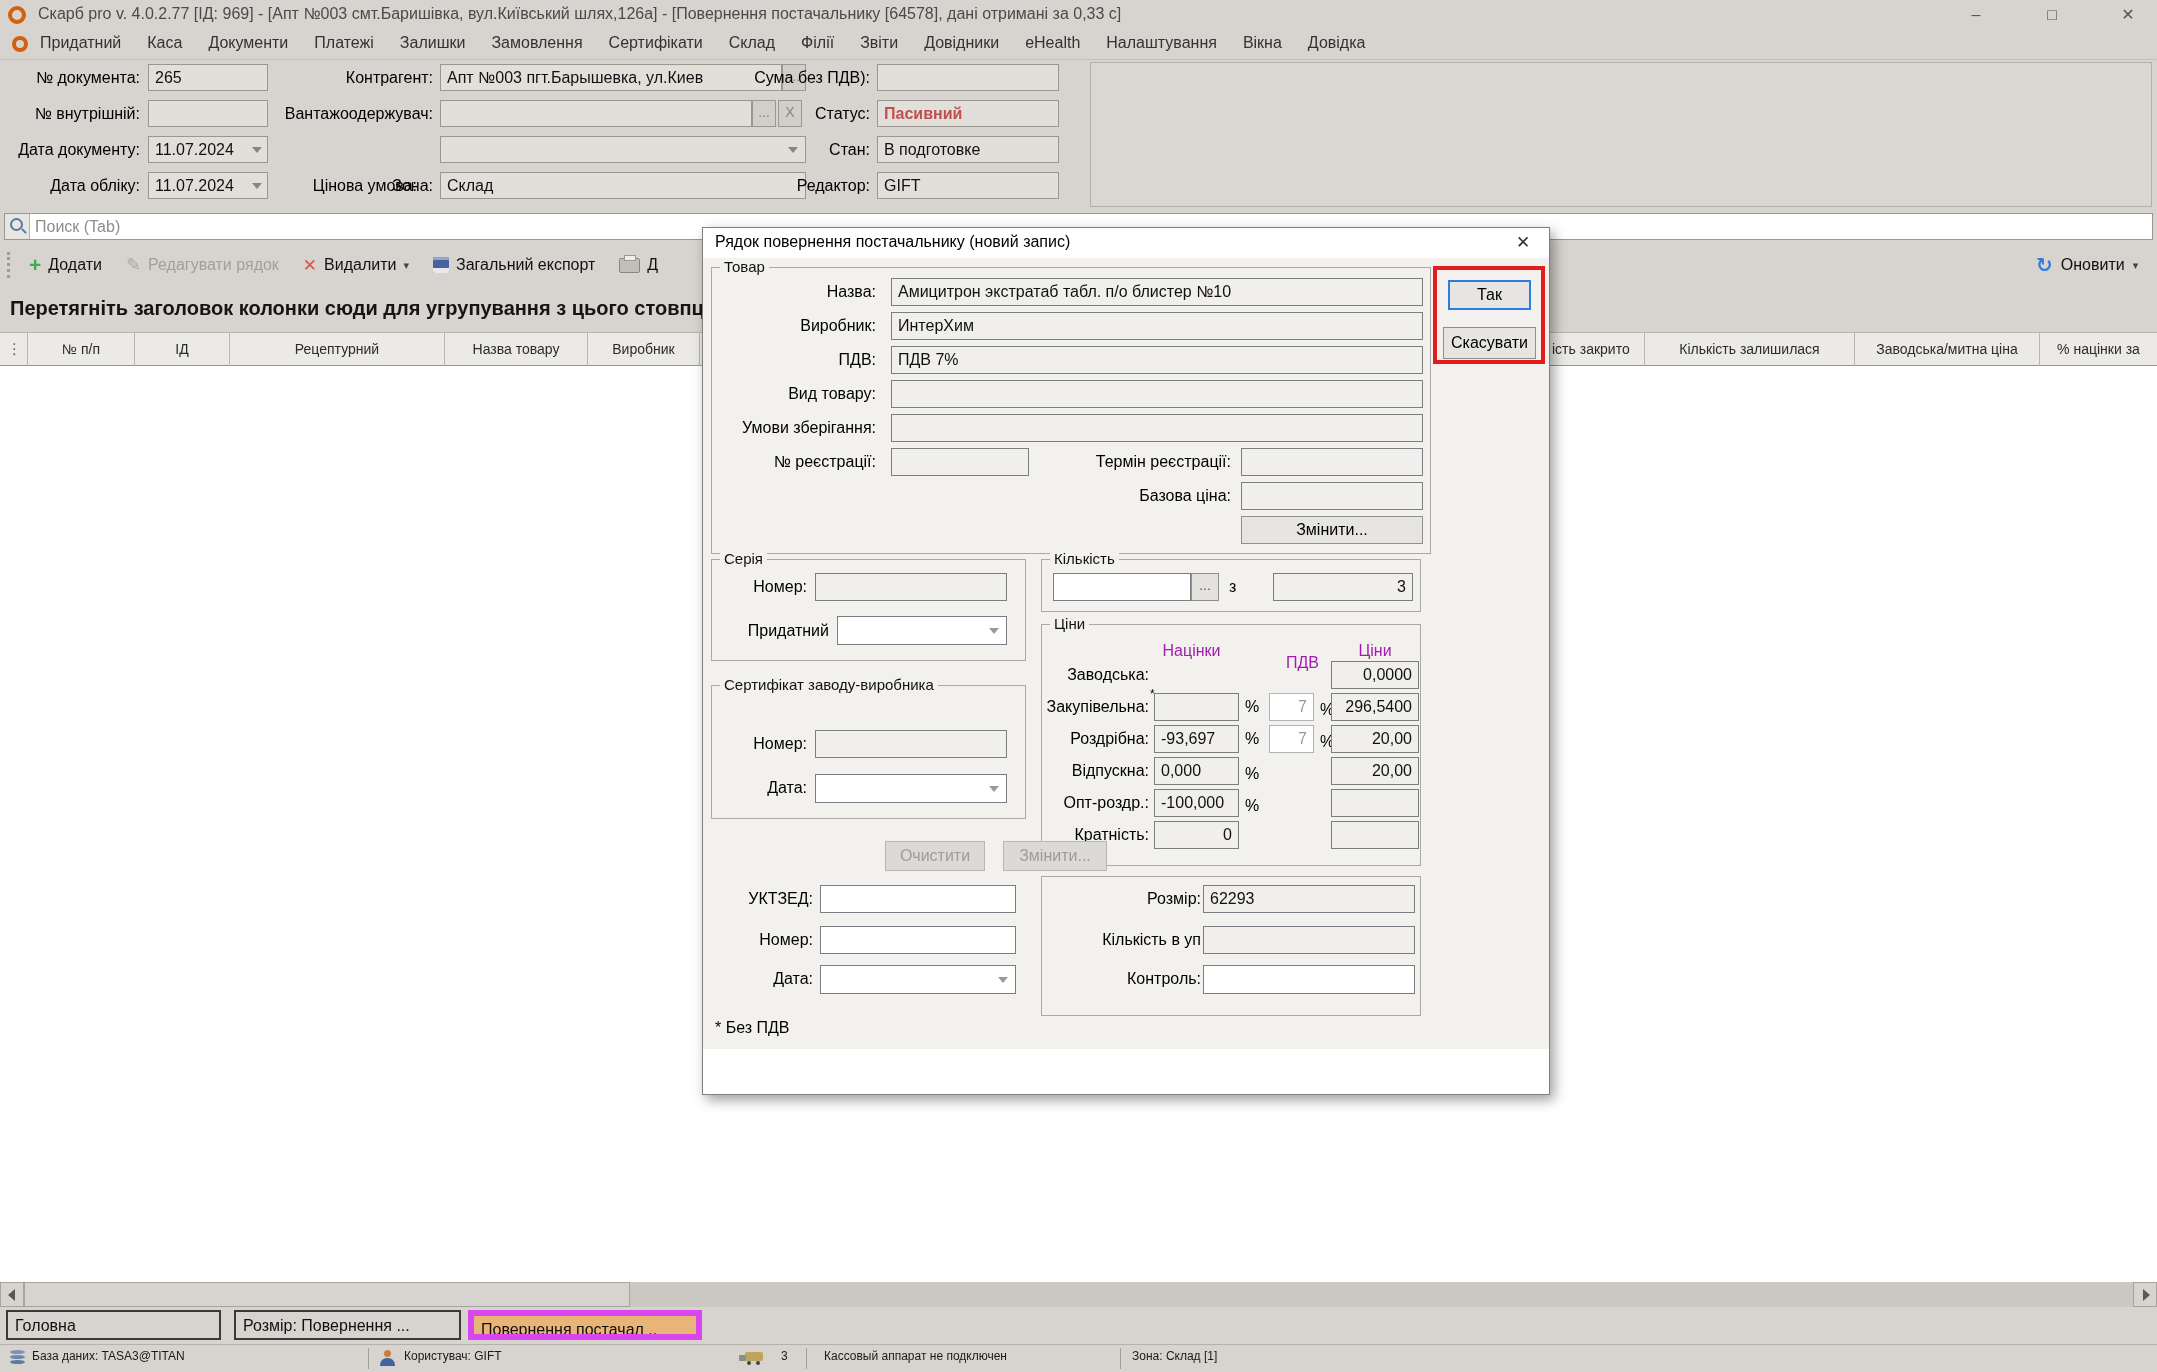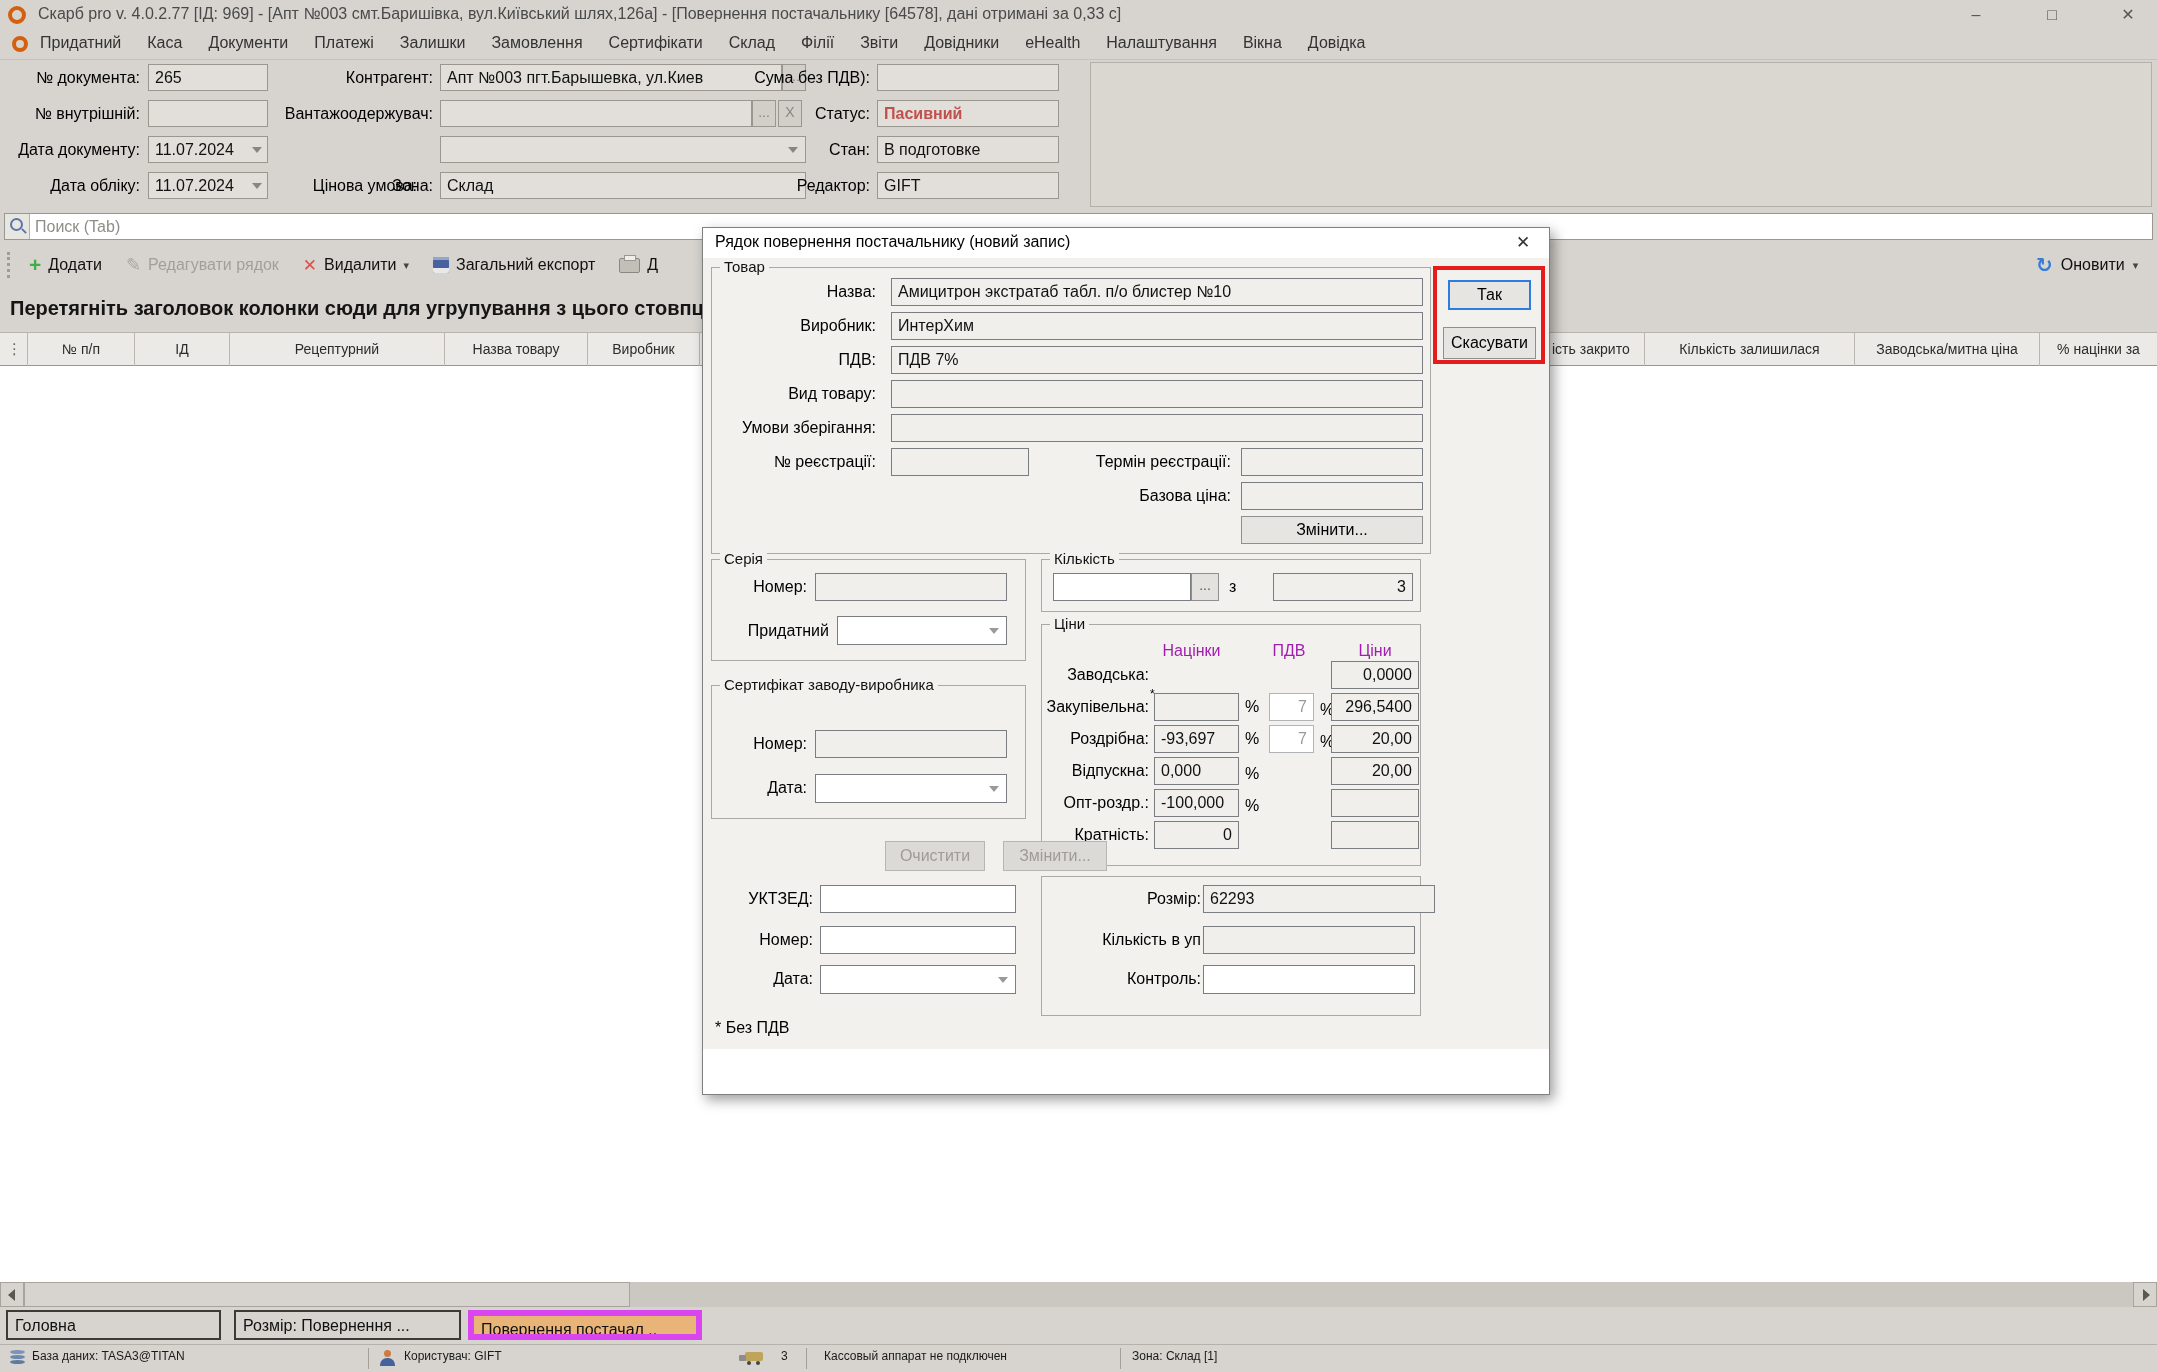--- a/index.html
+++ b/index.html
@@ -279,21 +279,21 @@
     </div>
     <div class="di white" style="left:350px;top:345px;width:138px;"></div>
     <div class="dmini" style="left:488px;top:345px;">...</div>
     <div class="dl ll" style="left:526px;top:345px;width:20px;">з</div>
     <div class="di num" style="left:570px;top:345px;width:140px;">3</div>
 
     <div class="grp" style="left:338px;top:396px;width:380px;height:242px;">
       <span class="legend">Ціни</span>
     </div>
     <div class="colhead" style="left:441px;top:414px;width:95px;">Націнки</div>
-    <div class="colhead" style="left:556px;top:414px;width:60px;">ПДВ</div>
+    <div class="colhead" style="left:556px;top:426px;width:60px;text-align:right;">ПДВ</div>
     <div class="colhead" style="left:628px;top:414px;width:88px;">Ціни</div>
 
     <div class="dl" style="left:342px;top:433px;width:104px;">Заводська:</div>
     <div class="di num" style="left:628px;top:433px;width:88px;">0,0000</div>
 
     <div class="dl" style="left:342px;top:465px;width:104px;">Закупівельна:</div>
     <span class="sup" style="left:447px;top:459px;">*</span>
     <div class="di" style="left:451px;top:465px;width:85px;"></div>
     <div class="dl ll" style="left:542px;top:465px;width:18px;">%</div>
     <div class="di num ghost" style="left:566px;top:465px;width:45px;">7</div>
@@ -335,21 +335,21 @@
     <div class="dl" style="left:8px;top:657px;width:102px;">УКТЗЕД:</div>
     <div class="di white" style="left:117px;top:657px;width:196px;"></div>
     <div class="dl" style="left:8px;top:698px;width:102px;">Номер:</div>
     <div class="di white" style="left:117px;top:698px;width:196px;"></div>
     <div class="dl" style="left:8px;top:737px;width:102px;">Дата:</div>
     <div class="di white" style="left:117px;top:737px;width:196px;height:29px;"></div>
     <span class="dtri" style="left:295px;top:749px;"></span>
 
     <div class="grp" style="left:338px;top:648px;width:380px;height:140px;"></div>
     <div class="dl" style="left:350px;top:657px;width:148px;">Розмір:</div>
-    <div class="di" style="left:500px;top:657px;width:232px;">62293</div>
+    <div class="di" style="left:500px;top:657px;width:212px;">62293</div>
     <div class="dl" style="left:350px;top:698px;width:148px;">Кількість в уп</div>
     <div class="di" style="left:500px;top:698px;width:212px;"></div>
     <div class="dl" style="left:350px;top:737px;width:148px;">Контроль:</div>
     <div class="di white" style="left:500px;top:737px;width:212px;height:29px;"></div>
 
     <div class="dl ll" style="left:12px;top:786px;width:200px;">* Без ПДВ</div>
     <div class="dlg-bottom"></div>
   </div>
 
   <div class="abs hscroll">

